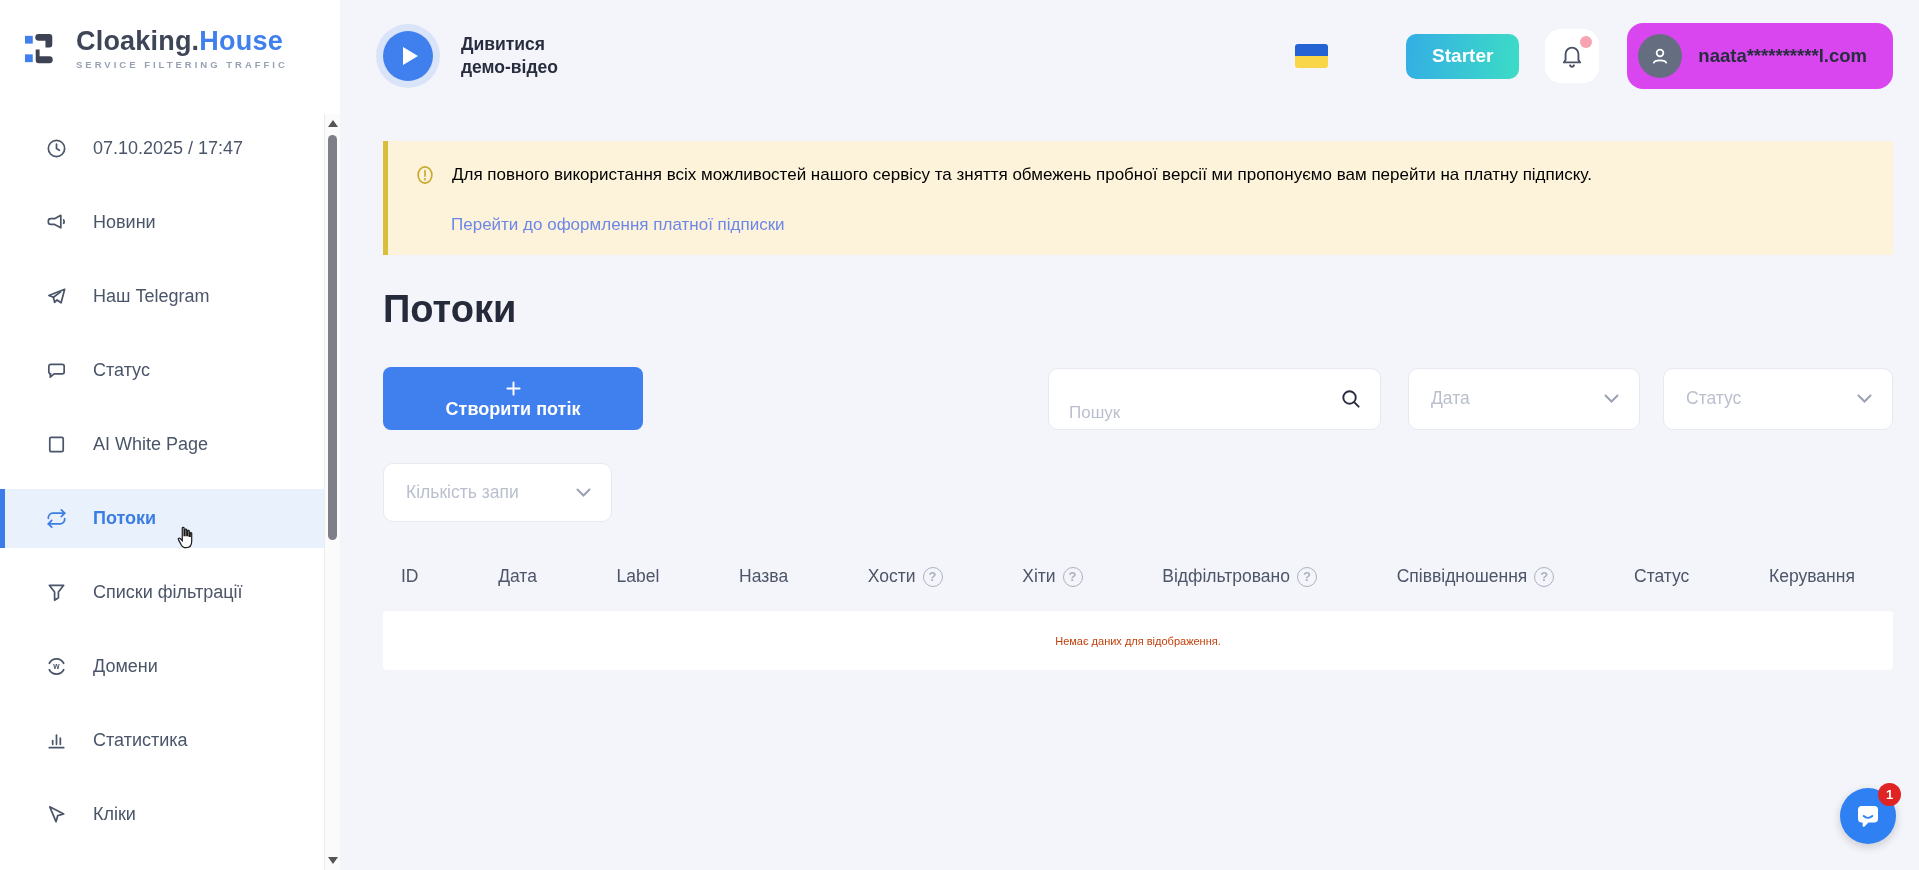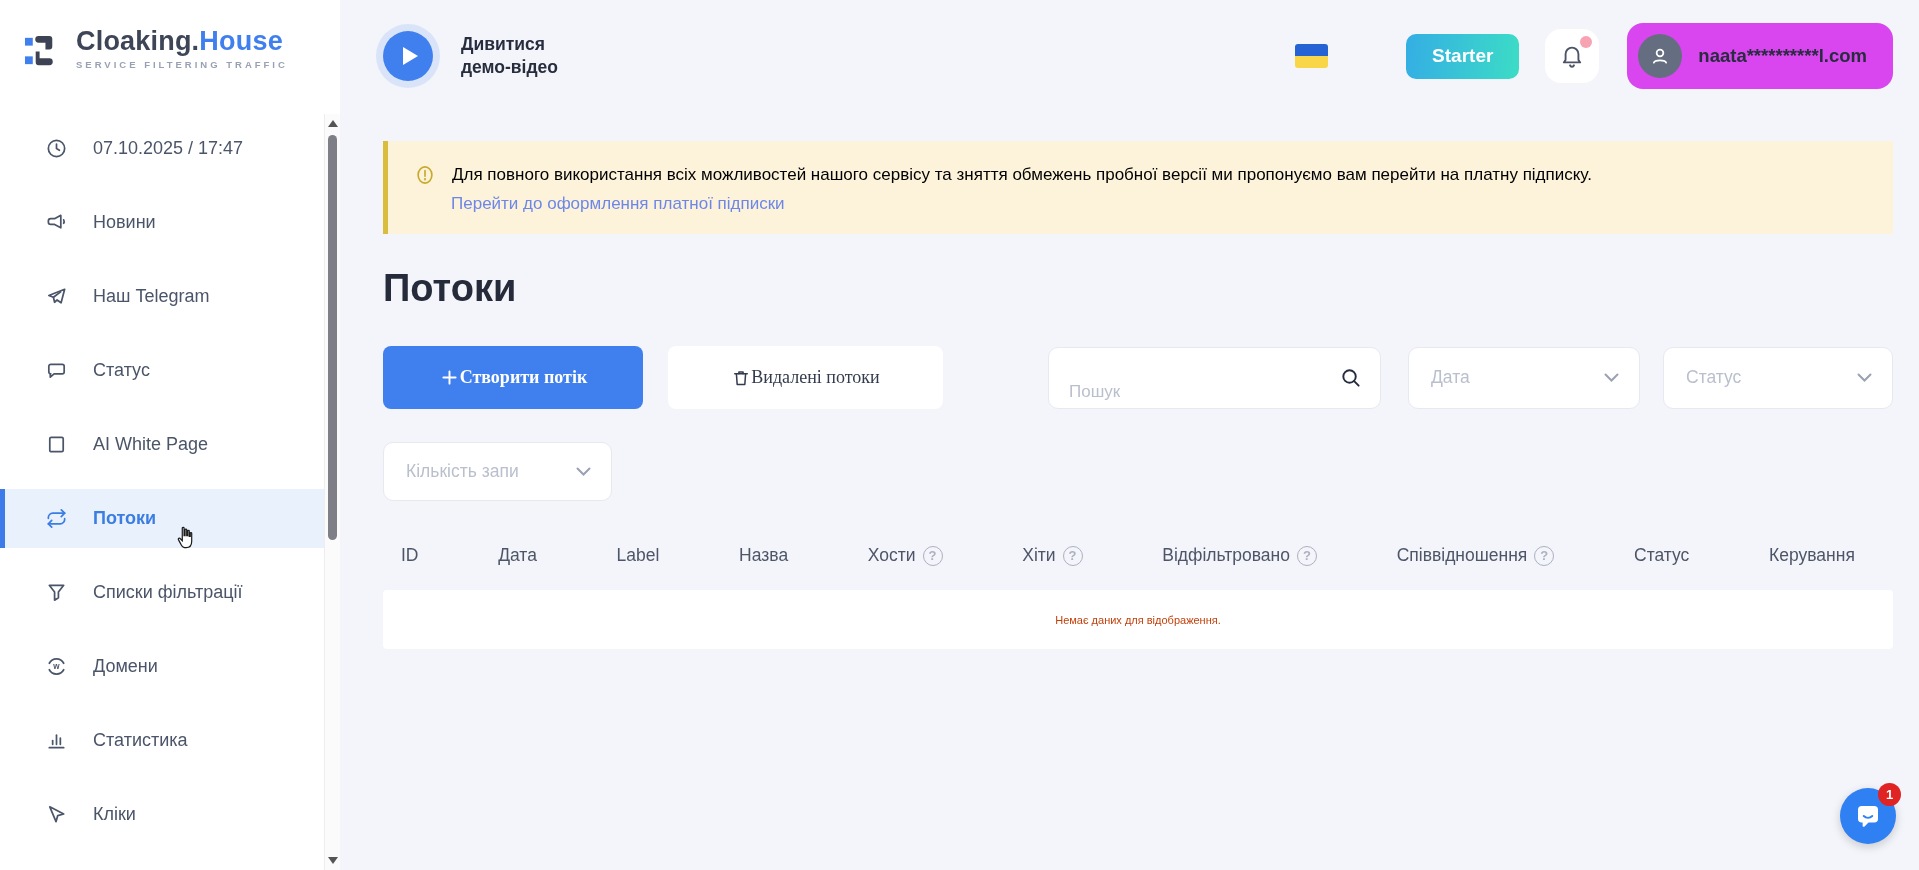--- a/index.html
+++ b/index.html
@@ -1,21 +1,21 @@
 <!DOCTYPE html>
 <html><head>
 <meta charset="utf-8">
 <style>
   * { box-sizing: border-box; margin: 0; padding: 0; }
   html,body { width:1919px; height:870px; }
   body { font-family:"Liberation Sans", sans-serif; background:#f4f5fa; overflow:hidden; position:relative; }
 
   
   .sidebar { position:absolute; left:0; top:0; width:340px; height:870px; background:#fff; z-index:2; }
-  .logo { display:flex; align-items:flex-end; gap:13px; padding:26px 0 0 24px; cursor:pointer; }
+  .logo { display:flex; align-items:center; gap:13px; padding:26px 0 0 24px; cursor:pointer; }
   .logo-title { font-size:27px; font-weight:700; color:#3e4557; letter-spacing:.2px; line-height:30px; }
   .logo-title .accent { color:#4080ee; }
   .logo-sub { font-size:9.5px; font-weight:600; color:#98a1b3; letter-spacing:3px; margin-top:3px; white-space:nowrap; }
   .nav { margin-top:49px; }
   .nav-item { height:59px; display:flex; align-items:center; gap:25px; padding-left:45px; margin-bottom:15px;
               color:#4b5569; font-size:18px; font-weight:500; cursor:pointer; white-space:nowrap; }
   .nav-item svg { width:23px; height:23px; flex:none; }
   .nav-item.active { background:#e9f1fd; color:#3b7de2; border-left:5px solid #3d7ce8; padding-left:40px; font-weight:600; }
 
   
@@ -46,28 +46,28 @@
   .bell-dot { position:absolute; top:7px; right:7px; width:12px; height:12px; border-radius:50%; background:#f8a3b1; }
   .userchip { margin-left:28px; height:66px; background:#d946ef; border-radius:16px; display:flex; align-items:center;
               gap:16px; padding:0 26px 0 11px; cursor:pointer; }
   .avatar { width:44px; height:44px; border-radius:50%; background:#656d80; display:flex; align-items:center; justify-content:center; }
   .email { font-size:18.5px; font-weight:700; color:#272d3e; }
 
   
   .banner { margin-top:29px; background:#fcf3da; border-left:5px solid #d9bd3c; padding:21px 24px 20px 26px; }
   .banner-row { display:flex; gap:16px; align-items:flex-start; }
   .banner-text { font-size:17px; color:#000000; line-height:26px; max-width:1370px; }
-  .banner-link { display:inline-block; margin:6px 0 0 37px; color:#6d87e9; font-size:17px; text-decoration:none; cursor:pointer; }
+  .banner-link { display:inline-block; margin:27px 0 0 37px; color:#6d87e9; font-size:17px; text-decoration:none; cursor:pointer; }
 
   .page-title { margin-top:33px; font-size:38px; font-weight:800; color:#252b3b; }
 
   
   .toolbar { margin-top:36px; display:flex; align-items:center; }
-  .btn { height:63px; border:none; border-radius:8px; font-family:Liberation Serif, serif; font-size:18px;
-         display:flex; align-items:center; justify-content:center; cursor:pointer; }
+  .btn { height:63px; border:none; border-radius:8px; font-family:Liberation Sans, sans-serif; font-size:18px;
+         display:flex; align-items:center; justify-content:center; cursor:pointer;flex-direction:column; }
   .btn-primary { width:260px; background:#4080ee; color:#fff; font-weight:600; }
   .btn-secondary { width:275px; margin-left:25px; background:#fff; color:#333b4d; font-weight:500; }
   .search { margin-left:auto; width:333px; height:62px; background:#fff; border:1px solid #e7e9f1; border-radius:10px;
             display:flex; align-items:center; padding:0 18px 0 20px; }
   .search input { flex:1; border:none; outline:none; background:transparent; font-size:17px; color:#3c4354;
                   font-family:"Liberation Sans",sans-serif; min-width:0;margin-top:28px; }
   .search input::placeholder { color:#b9bfcd; }
   .select { height:62px; background:#fff; border:1px solid #e7e9f1; border-radius:10px; display:flex; align-items:center;
             justify-content:space-between; padding:0 20px 0 22px; color:#b9bfcd; font-size:17.5px; cursor:pointer; }
   .sel-date { width:232px; margin-left:27px; } .sel-status { width:230px; margin-left:23px; }
@@ -242,28 +242,20 @@
 
   <h1 class="page-title">Потоки</h1>
 
   <div class="toolbar">
     <button class="btn btn-primary">
       <svg width="21" height="21" viewBox="0 0 24 24" fill="none" stroke="#fff" stroke-width="2.2" stroke-linecap="round">
           <path d="M12 5v14M5 12h14"></path>
         </svg>
       <span>Створити потік</span>
     </button>
-    <button class="btn btn-secondary">
-      <svg width="20" height="20" viewBox="0 0 24 24" fill="none" stroke="#333b4d" stroke-width="1.8" stroke-linecap="round" stroke-linejoin="round">
-          <path d="M4.5 7h15"></path>
-          <path d="M9.5 7V4.8h5V7"></path>
-          <path d="M6.5 7l.9 12.7h9.2L17.5 7"></path>
-        </svg>
-      <span>Видалені потоки</span>
-    </button>
 
     <div class="search">
       <input type="text" placeholder="Пошук" style="">
       <svg width="23" height="23" viewBox="0 0 24 24" fill="none" stroke="#262c3d" stroke-width="2" stroke-linecap="round">
           <circle cx="11" cy="11" r="6.5"></circle>
           <path d="M15.8 15.8 20.5 20.5"></path>
         </svg>
     </div>
     <div class="select sel-date">
       <span>Дата</span>

